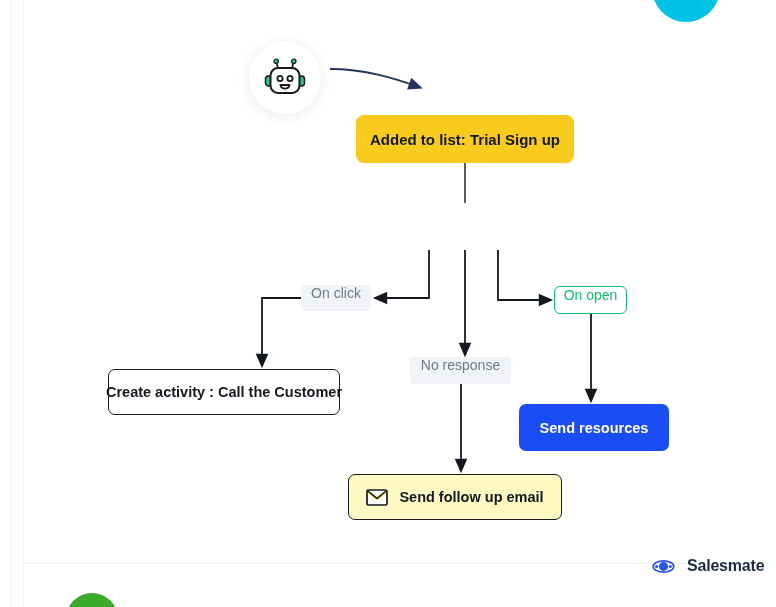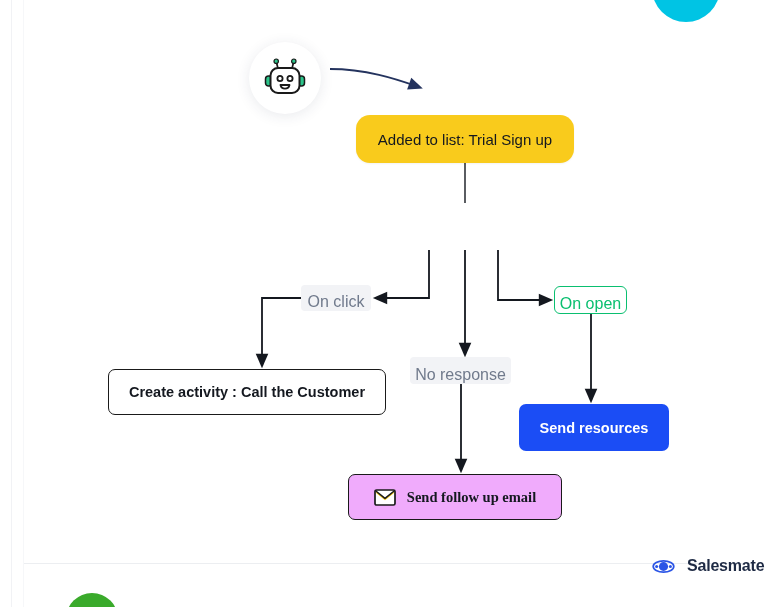--- a/index.html
+++ b/index.html
@@ -101,44 +101,44 @@
     justify-content: center;
     white-space: nowrap;
   }
 
   .node-yellow {
     left: 356px;
     top: 115px;
     width: 218px;
     height: 48px;
     background: #F9CB1C;
-    border-radius: 14px;
+    border-radius: 8px;
     color: #14181F;
     font-size: 15px;
-    font-weight: 400;
+    font-weight: 700;
     box-shadow: 0 1px 2px rgba(0,0,0,0.05);
   }
 
   .node-grey {
     left: 343px;
     top: 203px;
     width: 244px;
     height: 47px;
     background: #F4F5F7;
     border-radius: 7px;
     color: #14181F;
     font-size: 15px;
     font-weight: 700;
     gap: 11px;
   }
 
   .node-outline-activity {
     left: 108px;
     top: 369px;
-    width: 278px;
+    width: 232px;
     height: 46px;
     background: #ffffff;
     border: 1.4px solid #1A1A1A;
     border-radius: 7px;
     color: #14181F;
     font-size: 14.5px;
     font-weight: 700;
   }
 
   .node-blue {
@@ -152,39 +152,38 @@
     font-size: 14.5px;
     font-weight: 700;
     align-items: center;
   }
 
   .node-outline-followup {
     left: 348px;
     top: 474px;
     width: 214px;
     height: 46px;
-    background: #f0abfc;
+    background: #fef9c3;
     border: 1.4px solid #1A1A1A;
     border-radius: 7px;
     color: #14181F;
     font-size: 14.5px;
     font-weight: 700;
     gap: 11px;
-    font-family: Liberation Serif, serif;
   }
 
   
   .chip {
     position: absolute;
     box-sizing: border-box;
     display: flex;
-    align-items: flex-end;
+    align-items: flex-start;
     justify-content: center;
     white-space: nowrap;
-    font-size: 16px;
+    font-size: 14px;
     font-weight: 400;
   }
   .chip-onclick {
     left: 301px;
     top: 285px;
     width: 70px;
     height: 26px;
     background: #F2F3F6;
     color: #707A8C;
     border-radius: 4px;

